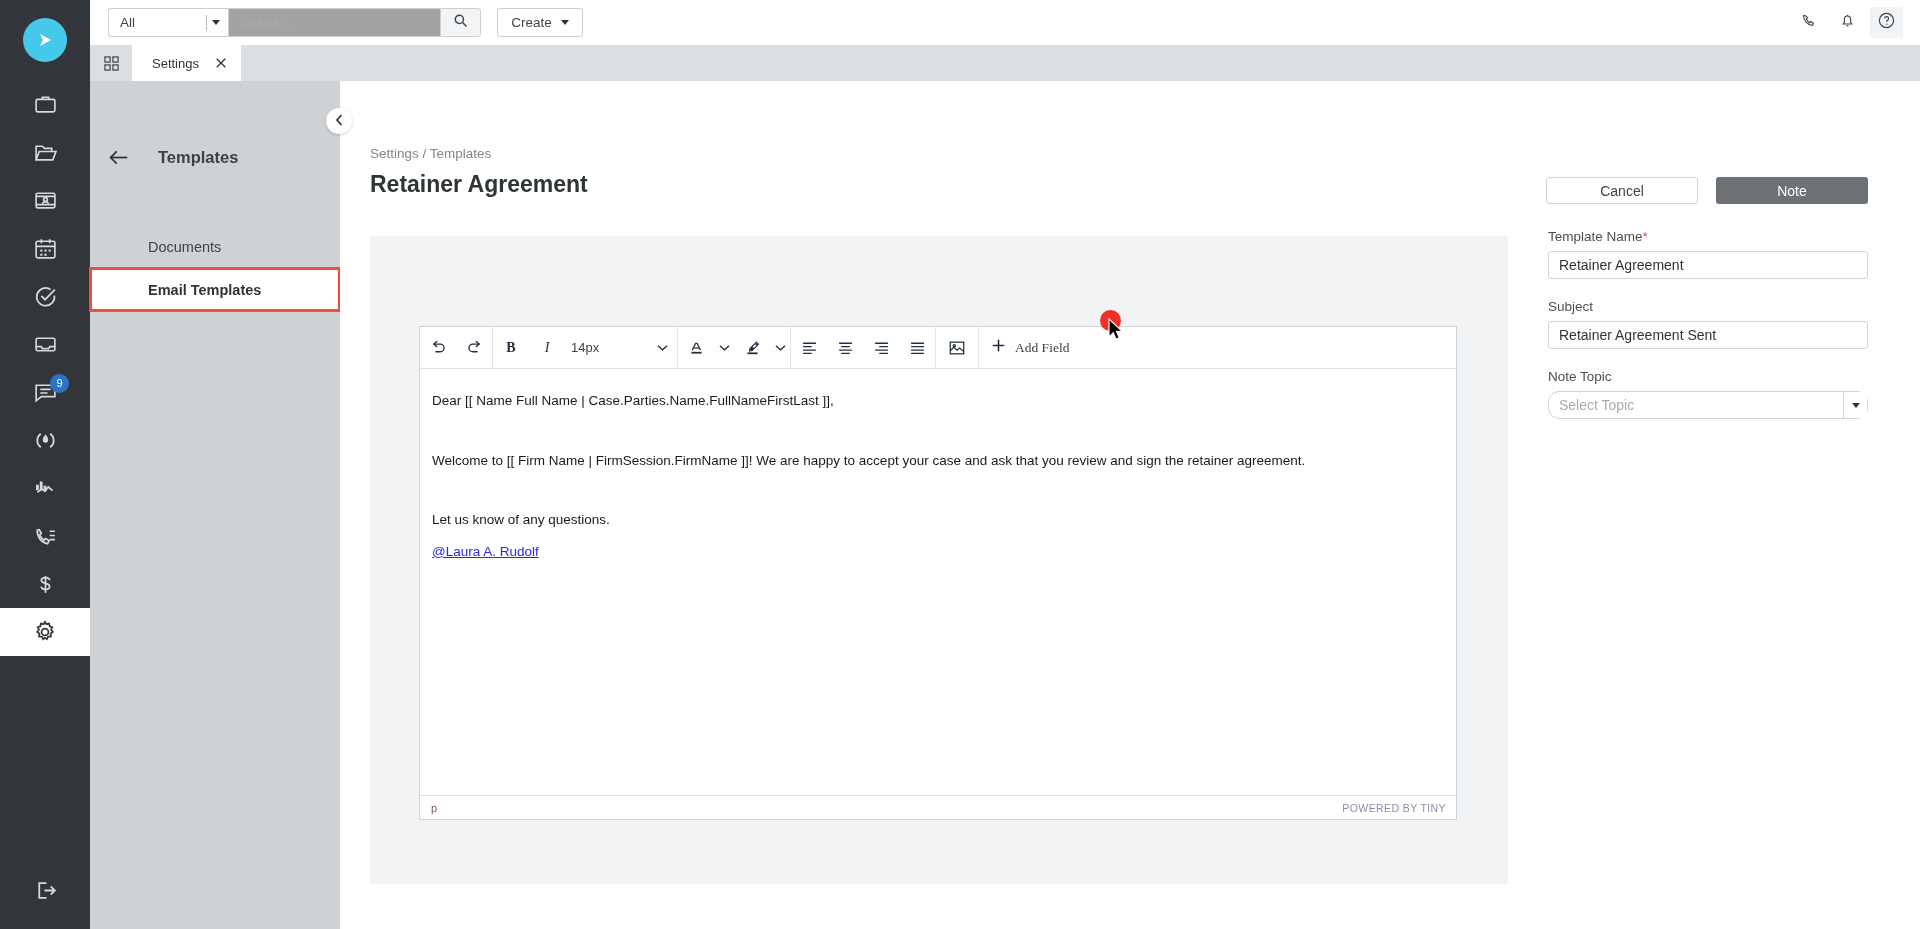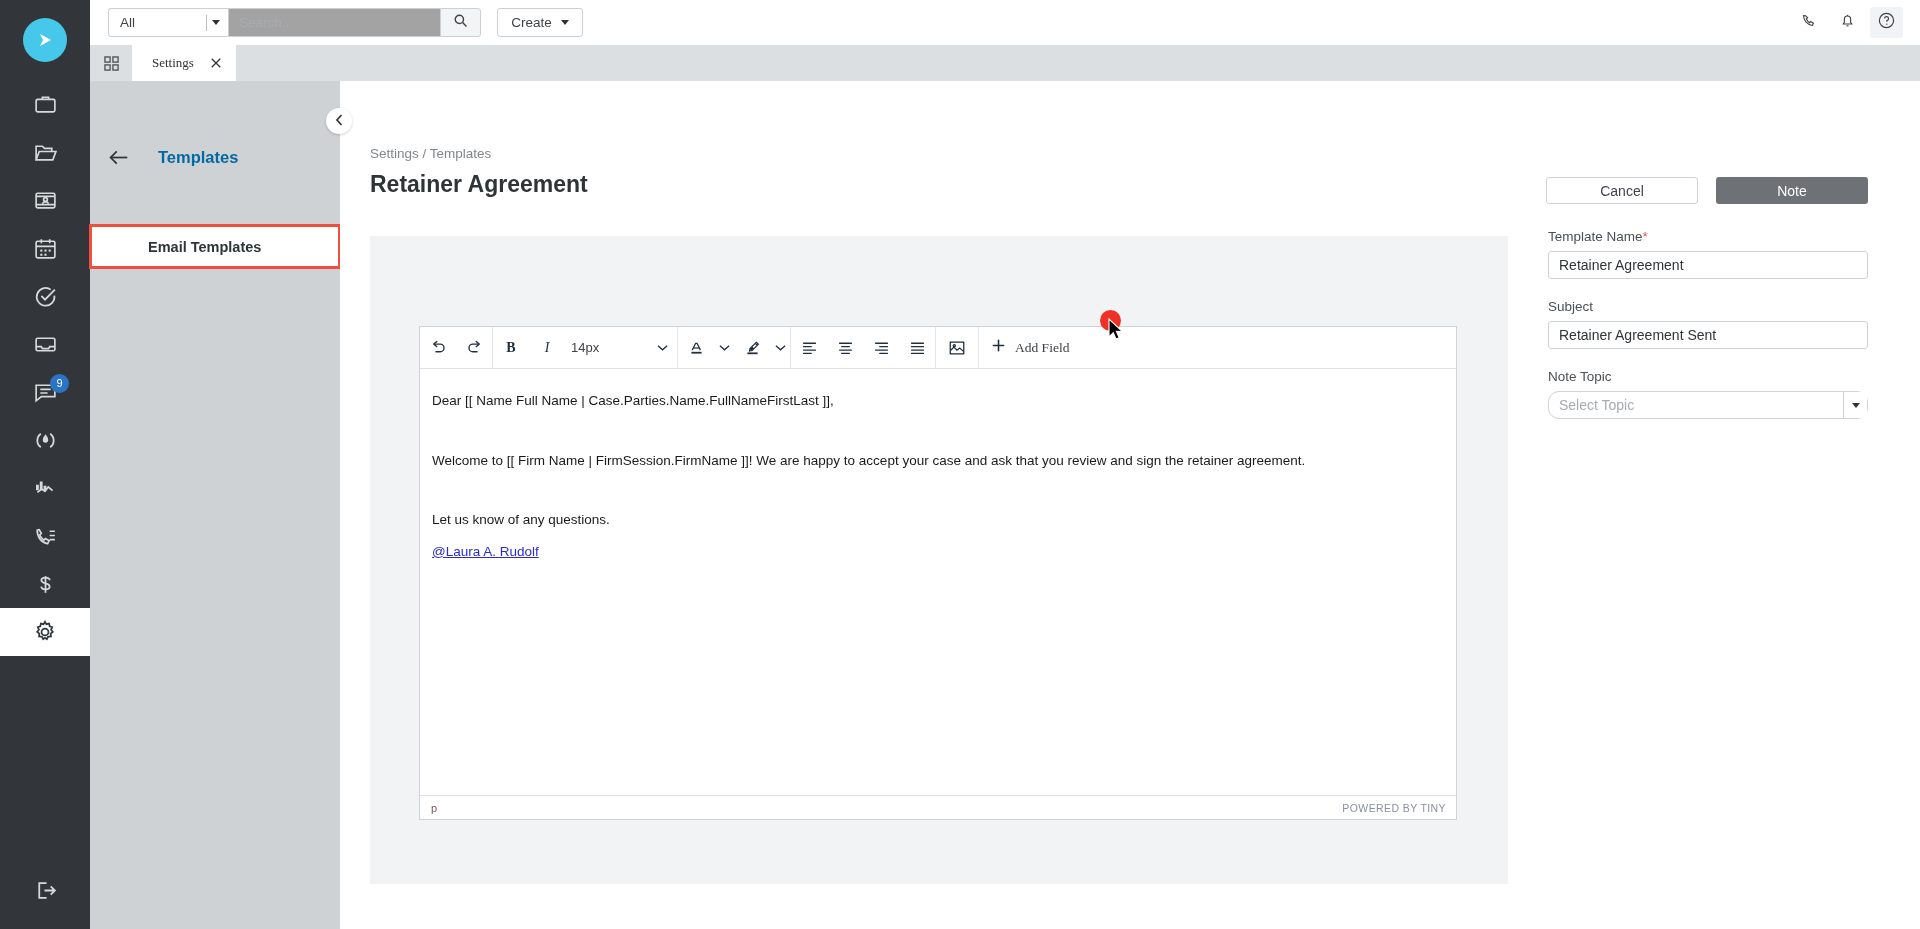--- a/index.html
+++ b/index.html
@@ -97,37 +97,37 @@
     width: 1830px; height: 36px;
     background: #dcdfe1;
     display: flex; align-items: stretch;
   }
   .tab-grid {
     width: 42px; display: flex; align-items: center; justify-content: center;
     cursor: pointer;
   }
   .tab {
     background: #ffffff; display: flex; align-items: center;
-    padding: 0 14px 0 20px; gap: 16px; cursor: pointer; font-family: Liberation Serif, serif;
+    padding: 0 14px 0 20px; gap: 16px; cursor: pointer;
   }
   .tab-label { font-size: 13px; color: #2f3437; }
   .tab-close { cursor: pointer; display: flex; align-items: center; }
 
   
   .subnav {
     position: absolute; left: 90px; top: 81px;
     width: 250px; height: 848px;
     background: #ced2d5;
   }
   .subnav-head {
     display: flex; align-items: center; height: 48px; margin-top: 52px;
     padding-left: 18px; gap: 29px;
   }
   .subnav-back { cursor: pointer; display: flex; align-items: center; }
-  .subnav-title { font-size: 16.5px; font-weight: bold; color: #0369a1; }
+  .subnav-title { font-size: 16.5px; font-weight: bold; color: #404040; }
   .subnav-list { margin-top: 44px; }
   .subnav-item {
     height: 43px; display: flex; align-items: center;
     padding-left: 58px; font-size: 14.5px; color: #3f4347; cursor: pointer;
   }
   .subnav-item.active {
     background: #ffffff; color: #2f3437; font-weight: bold;
   }
   .subnav-item.hl { outline: 3px solid #f04e3e; outline-offset: -2px; }
 
@@ -464,20 +464,23 @@
     <div class="subnav-head">
       <span class="subnav-back">
         <svg width="21" height="19" viewBox="0 0 24 20" fill="none" stroke="#2f3437" stroke-width="2">
           <path d="M22 10H3"></path>
             <path d="M10 3L3 10l7 7"></path>
         </svg>
       </span>
       <span class="subnav-title">Templates</span>
     </div>
     <div class="subnav-list">
+      <div class="subnav-item">
+        <span>Documents</span>
+      </div>
       <div class="subnav-item active hl">
         <span>Email Templates</span>
       </div>
     </div>
   </div>
 
   <div class="collapse-btn">
     <span>
       <svg width="9" height="12" viewBox="0 0 9 12" fill="none" stroke="#2f3437" stroke-width="1.7">
         <path d="M6.5 1L2 6l4.5 5"></path>

